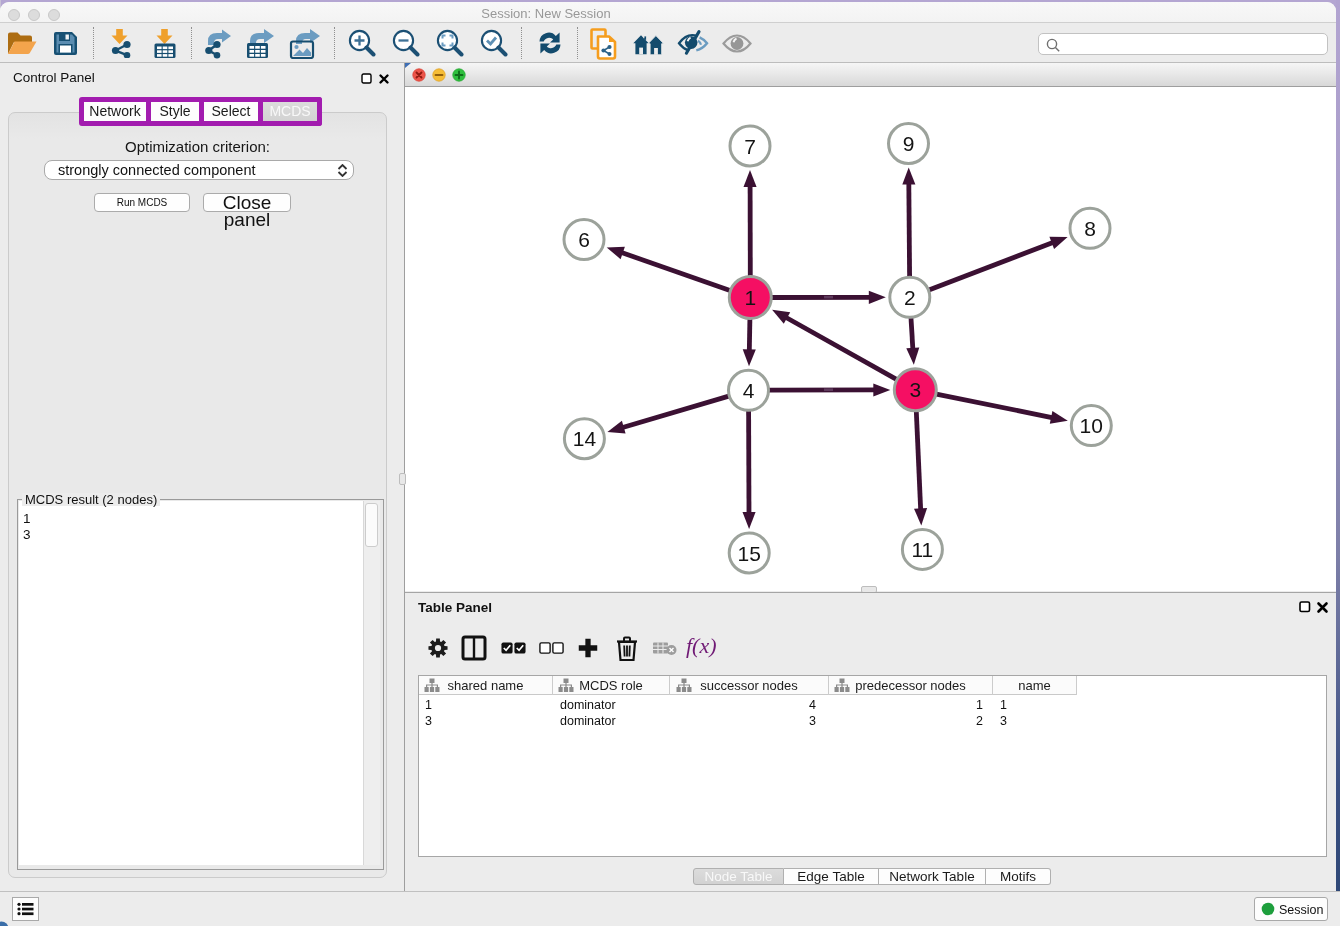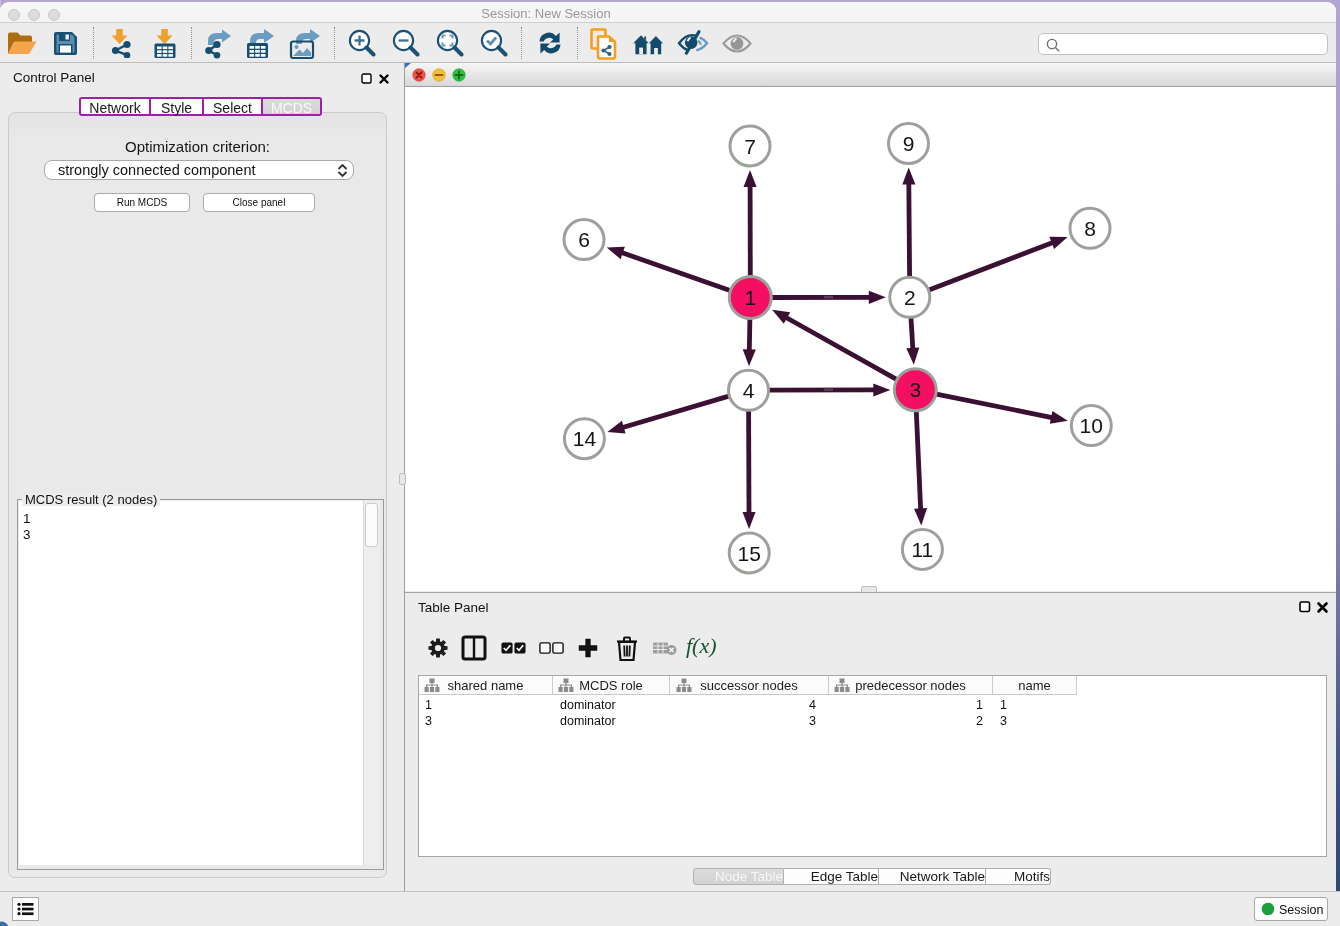--- a/index.html
+++ b/index.html
@@ -10,33 +10,33 @@
 #titlebar{position:absolute;left:0px;top:2px;width:1336px;height:20px;border-bottom:1px solid #cfcfcf;border-radius:9px 9px 0 0;
  background:linear-gradient(#f8f8f8,#f3f3f3);border-bottom:1px solid #cfcfcf;}
 .tl{position:absolute;top:7px;width:12px;height:12px;border-radius:50%;background:#dcdcdc;border:1px solid #c8c8c8;box-sizing:border-box;}
 #wtitle{position:absolute;top:6px;left:0;width:1092px;text-align:center;font-size:13px;color:#989898;}
 #toolbar{position:absolute;left:0px;top:23px;width:1336px;height:40px;background:#ececec;border-bottom:1px solid #bdbdbd;box-sizing:border-box;}
 .sep{position:absolute;top:27px;height:32px;width:0;border-left:1px dotted #8f8f8f;}
 #searchbox{position:absolute;left:1038px;top:33px;width:290px;height:22px;background:#fff;border:1px solid #c2c2c2;border-radius:5px;box-sizing:border-box;}
 #leftpanel{position:absolute;left:0;top:63px;width:404px;height:828px;background:#ececec;border-right:1px solid #9e9e9e;box-sizing:content-box;}
 #cpbox{position:absolute;left:8px;top:112px;width:377px;height:764px;border:1px solid #cbcbcb;border-radius:7px;
  background:linear-gradient(180deg,#e3e3e3 0,#e9e9e9 26px,#e9e9e9 100%);}
-.tab{position:absolute;top:97px;height:19px;box-sizing:border-box;border:2px solid #a21caf;background:#fdfdfd;
+.tab{position:absolute;top:97px;height:29px;box-sizing:border-box;border:5px solid #a21caf;background:#fdfdfd;
  color:#1a1a1a;font-size:14px;text-align:center;line-height:18px;}
 .btn{position:absolute;box-sizing:border-box;background:#fefefe;border:1px solid #ababab;border-radius:4px;
  text-align:center;color:#111;}
 #statusbar{position:absolute;left:0;top:891px;width:1340px;height:35px;background:#ececec;border-top:1px solid #c0c0c0;box-sizing:border-box;}
 #netframe{position:absolute;left:405px;top:63px;width:931px;height:529px;}
 #nettitle{position:absolute;left:0;top:0;width:931px;height:24px;
  background:linear-gradient(#f6f6f6 0%,#e9e9e9 45%,#d8d8d8 100%);border-bottom:1px solid #9e9e9e;box-sizing:border-box;}
 #netcanvas{position:absolute;left:0;top:24px;width:931px;height:504px;background:#fff;}
 #tablepanel{position:absolute;left:405px;top:592px;width:931px;height:299px;background:#ececec;border-top:1px solid #a5a5a5;box-sizing:border-box;}
 .hdrcell{position:absolute;top:676px;height:19px;box-sizing:border-box;border-right:1px solid #cccccc;font-size:13px;color:#1c1c1c;text-align:center;line-height:19px;}
 .rowtxt{position:absolute;font-size:12.5px;color:#111;height:16px;line-height:16px;}
-.btab{position:absolute;top:0;height:17px;box-sizing:border-box;border:1px solid #b0b0b0;background:#fdfdfd;color:#1a1a1a;font-size:13.5px;text-align:right;line-height:16px;}
+.btab{position:absolute;top:0;height:17px;box-sizing:border-box;border:1px solid #b0b0b0;background:#fdfdfd;color:#1a1a1a;font-size:13.5px;text-align:center;line-height:16px;}
 </style></head>
 <body>
 <div id="deskR"></div>
 <div style="position:absolute;left:0;top:0;width:1px;height:926px;background:#c7c1d5;"></div>
 <div id="win"></div>
 <div id="titlebar">
  <div class="tl" style="left:8px;"></div>
  <div class="tl" style="left:28px;"></div>
  <div class="tl" style="left:48px;"></div>
 </div>
@@ -186,21 +186,21 @@
  <div class="tab" style="left:263px;width:59px;border-left:none;border-radius:0 3px 3px 0;background:linear-gradient(#dcdcdc,#d2d2d2);color:#f8f8f8;">MCDS</div>
  <div class="a" style="left:0;top:138px;width:395px;text-align:center;font-size:15px;color:#161616;">Optimization criterion:</div>
  <div class="a" style="left:44px;top:160px;width:310px;height:20px;box-sizing:border-box;background:#fff;border:1px solid #a9a9a9;border-radius:8px;">
    <div style="position:absolute;left:13px;top:1px;font-size:14.5px;color:#111;">strongly connected component</div>
    <svg style="position:absolute;right:5px;top:3px;" width="11" height="13">
         <path d="M1.5 5 L5.5 1 L9.5 5" fill="none" stroke="#333" stroke-width="1.8"></path>
         <path d="M1.5 8 L5.5 12 L9.5 8" fill="none" stroke="#333" stroke-width="1.8"></path>
       </svg>
  </div>
  <div class="btn" style="left:94px;top:193px;width:96px;height:19px;font-size:10px;line-height:17px;">Run MCDS</div>
- <div class="btn" style="left:203px;top:193px;width:112px;height:19px;font-size:10px;line-height:17px;">Close panel</div>
+ <div class="btn" style="left:203px;top:193px;width:88px;height:19px;font-size:19px;line-height:17px;">Close panel</div>
  <div class="a" style="left:17px;top:499px;width:365px;height:369px;border:1px solid #9a9a9a;"></div>
  <div class="a" style="left:19px;top:501px;width:361px;height:364px;background:#fff;"></div>
  <div class="a" style="left:363px;top:501px;width:17px;height:364px;background:#eeeeee;border-left:1px solid #d8d8d8;box-sizing:border-box;"></div>
     <div class="a" style="left:365px;top:503px;width:13px;height:44px;background:#fbfbfb;border:1px solid #cccccc;border-radius:3px;box-sizing:border-box;"></div>
  <div class="a" style="left:22px;top:493px;height:13px;background:#ececec;padding:0 3px;font-size:13px;color:#111;line-height:13px;">MCDS result (2 nodes)</div>
  <div class="a" style="left:23px;top:511px;font-size:13.5px;color:#111;">1</div>
  <div class="a" style="left:23px;top:527px;font-size:13.5px;color:#111;">3</div>
 </div>
 <div id="netframe">
  <div id="nettitle"></div>
@@ -282,21 +282,21 @@
   <text x="517.4" y="469.9">11</text>
   <text x="345.3" y="218">1</text>
   <text x="510.3" y="310.3">3</text>
  </g>
 </svg>
 <div class="a" style="left:399px;top:473px;width:5px;height:10px;background:#e8e8e8;border:1px solid #bdbdbd;border-radius:2px;"></div>
 <div class="a" style="left:861px;top:586px;width:14px;height:5px;background:#e8e8e8;border:1px solid #bdbdbd;border-radius:2px;"></div>
 </div>
 <div id="tablepanel"></div>
 <div id="TABLE">
- <div class="a" style="left:418px;top:600px;font-size:13.5px;color:#111;">Table Panel</div>
+ <div class="a" style="left:418px;top:600px;font-size:13.5px;color:#111;font-weight:bold;">Table Panel</div>
  <svg class="a" style="left:1299px;top:601px;" width="12" height="12">
       <rect x="1" y="1" width="9.5" height="9.5" rx="1.5" fill="#fff" stroke="#000" stroke-width="1.6"></rect>
     </svg>
  <svg class="a" style="left:1316px;top:601px;" width="13" height="13">
       <path d="M2.5 2.5 L10.5 10.5 M10.5 2.5 L2.5 10.5" stroke="#000" stroke-width="2.6" stroke-linecap="round"></path>
     </svg>
  <svg class="a" style="left:427px;top:637px;" width="22" height="22" viewBox="0 0 24 24">
   <path d="M22.4 10.0 L22.4 14.0 L19.1 14.2 L18.5 15.5 L20.8 17.9 L17.9 20.8 L15.5 18.5 L14.2 19.1 L14.0 22.4 L10.0 22.4 L9.8 19.1 L8.5 18.5 L6.1 20.8 L3.2 17.9 L5.5 15.5 L4.9 14.2 L1.6 14.0 L1.6 10.0 L4.9 9.8 L5.5 8.5 L3.2 6.1 L6.1 3.2 L8.5 5.5 L9.8 4.9 L10.0 1.6 L14.0 1.6 L14.2 4.9 L15.5 5.5 L17.9 3.2 L20.8 6.1 L18.5 8.5 L19.1 9.8 Z" fill="#1c1c1c"></path>
   <circle cx="12" cy="12" r="3.4" fill="#ececec"></circle>
  </svg>
@@ -329,21 +329,21 @@
   <rect x="1" y="1.5" width="15" height="11" rx="1" fill="#9d9d9d"></rect>
   <g stroke="#ececec" stroke-width="1">
         <line x1="1" y1="5" x2="16" y2="5"></line>
         <line x1="1" y1="8.5" x2="16" y2="8.5"></line>
         <line x1="6" y1="1.5" x2="6" y2="12.5"></line>
         <line x1="11" y1="1.5" x2="11" y2="12.5"></line>
       </g>
   <circle cx="19.5" cy="9" r="5" fill="#9d9d9d"></circle>
   <path d="M17.5 7 L21.5 11 M21.5 7 L17.5 11" stroke="#fff" stroke-width="1.4"></path>
  </svg>
- <div class="a" style="left:686px;top:633px;font-family:'Liberation Serif',serif;font-style:italic;font-size:22px;color:#14532d;">f(x)</div>
+ <div class="a" style="left:686px;top:633px;font-family:'Liberation Serif',serif;font-style:italic;font-size:22px;color:#701a75;">f(x)</div>
  <div class="a" style="left:418px;top:675px;width:909px;height:182px;background:#fff;border:1px solid #a6a6a6;box-sizing:border-box;"></div>
  <div class="a" style="left:419px;top:676px;width:658px;height:19px;background:#fbfbfb;border-bottom:1px solid #c9c9c9;box-sizing:border-box;"></div>
  <div class="hdrcell" style="left:419px;width:134px;">shared name</div>
  <div class="hdrcell" style="left:553px;width:117px;">MCDS role</div>
  <div class="hdrcell" style="left:670px;width:159px;">successor nodes</div>
  <div class="hdrcell" style="left:829px;width:164px;">predecessor nodes</div>
  <div class="hdrcell" style="left:993px;width:84px;">name</div>
  <svg class="a" style="left:424px;top:678px;" width="16" height="15" viewBox="0 0 16 15">
       <g fill="#8b8b8b">
         <rect x="5.5" y="0.5" width="5" height="4.5"></rect>

